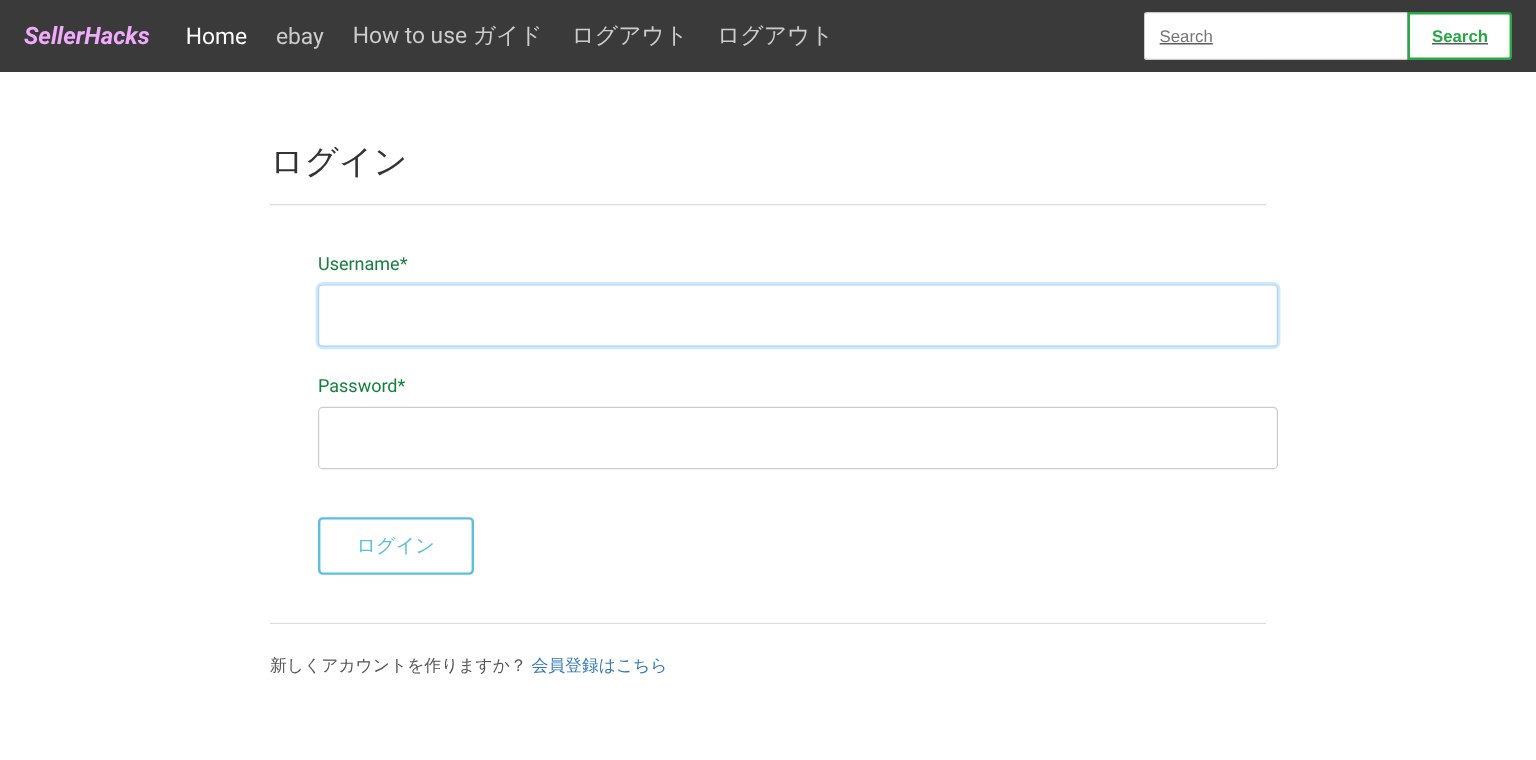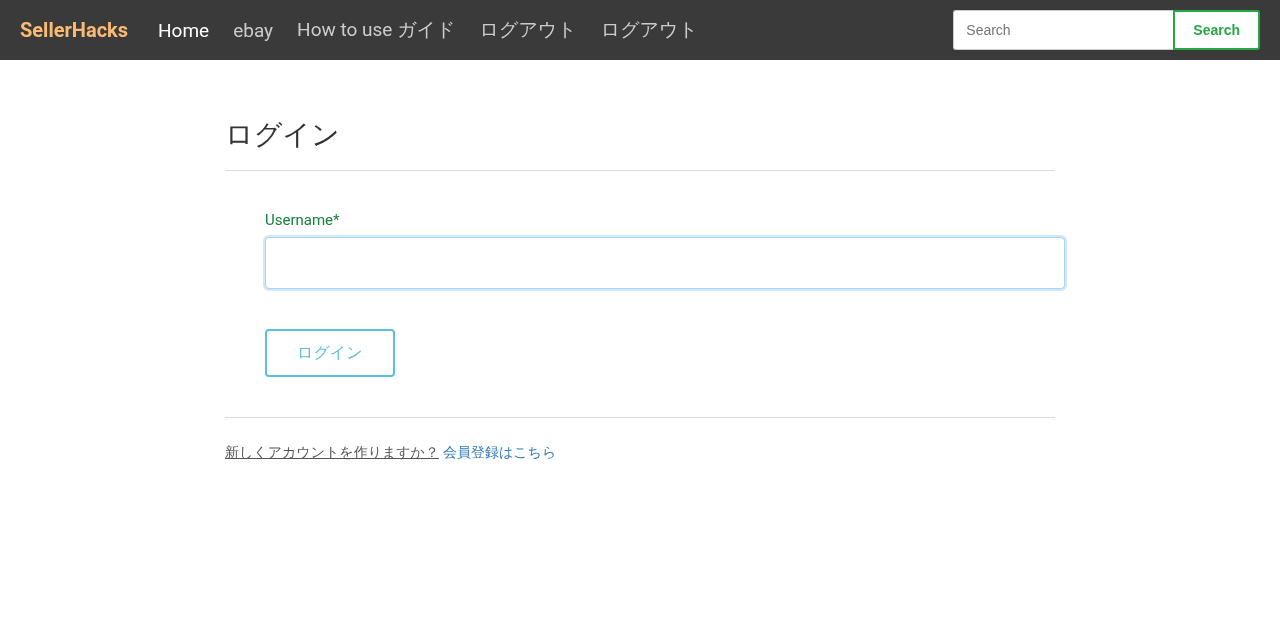--- a/index.html
+++ b/index.html
@@ -19,25 +19,26 @@
     
     .navbar {
       background-color: #3a3a3a;
       display: flex;
       align-items: center;
       padding: 0 20px;
       height: 60px;
     }
 
     .navbar-brand {
-      color: #fdba74;
+      color: #f0abfc;
       font-size: 20px;
       font-weight: bold;
       margin-right: 30px;
       white-space: nowrap;
+      font-style: italic;
     }
 
     .navbar-nav {
       display: flex;
       align-items: center;
       gap: 24px;
       flex: 1;
     }
 
     .nav-link {
@@ -48,20 +49,21 @@
     }
 
     .nav-link.active {
       color: #ffffff;
     }
 
     .navbar-search {
       display: flex;
       gap: 0;
       margin-left: auto;
+      text-decoration: underline;
     }
 
     .search-input {
       height: 40px;
       width: 220px;
       border: 1px solid #cccccc;
       border-right: none;
       padding: 0 12px;
       font-size: 14px;
       background: #ffffff;
@@ -148,21 +150,20 @@
 
     .divider-bottom {
       border: none;
       border-top: 1px solid #dddddd;
       margin-bottom: 24px;
     }
 
     .register-text {
       font-size: 14px;
       color: #555;
-      text-decoration: underline;
     }
 
     .register-link {
       color: #337ab7;
       text-decoration: none;
       font-size: 14px;
       text-align: right;
     }
   </style>
 </head>
@@ -186,20 +187,24 @@
 <div class="main-content">
   <h1 class="page-title">ログイン</h1>
   <hr class="divider">
 
   <div class="form-container">
     <div class="form-group">
       <label class="form-label">Username*</label>
       <input class="form-input" type="text" style="">
     </div>
 
+    <div class="form-group">
+      <label class="form-label">Password*</label>
+      <input class="form-input no-focus" type="password" style="">
+    </div>
 
     <button class="login-button">ログイン</button>
   </div>
 
   <hr class="divider-bottom">
 
   <span class="register-text">新しくアカウントを作りますか？</span>
   <a class="register-link" href="#">会員登録はこちら</a>
 </div>
 

